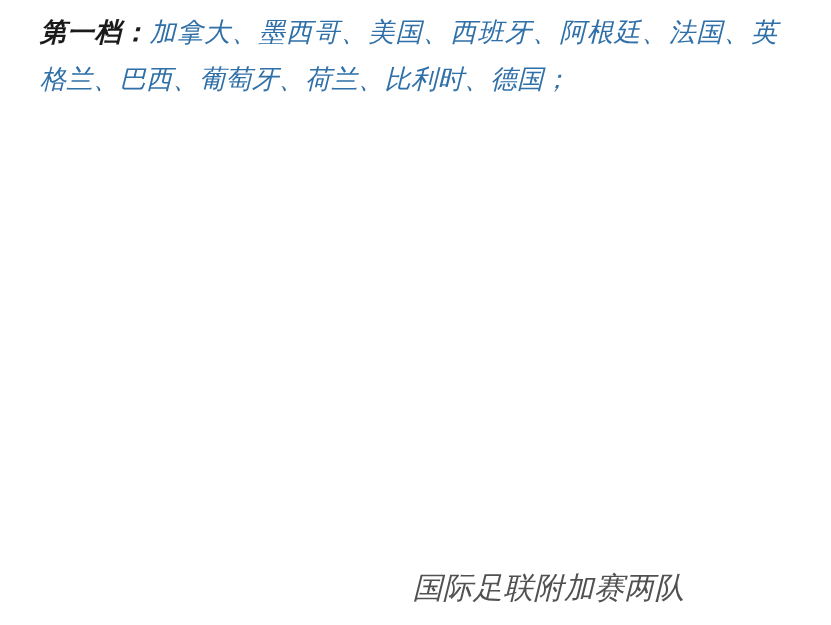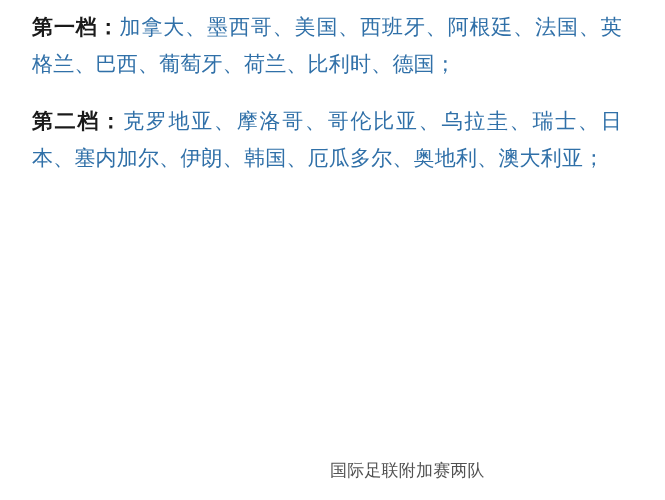--- a/index.html
+++ b/index.html
@@ -12,20 +12,21 @@
     background: #ffffff;
     font-family: "Liberation Sans", "DejaVu Sans", sans-serif;
     overflow: hidden;
   }
   .page {
     width: 665px;
     height: 368px;
     box-sizing: border-box;
     padding: 8px 43px 0 32px;
     position: relative;
+    font-style: italic;
   }
   .para {
     margin: 0 0 20px 0;
     font-size: 21px;
     line-height: 37px;
     color: #2f6fa8;
     letter-spacing: 0.2px;
     text-align: justify;
     text-justify: inter-ideograph;
   }
@@ -40,38 +41,35 @@
     color: #3070a8;
   }
   .para-4 {
     position: relative;
   }
   
   .overlay-line {
     position: absolute;
     left: 330px;
     top: 452px;
-    font-size: 17px;
+    font-size: 24px;
     line-height: 37px;
     color: #3a3a3a;
     opacity: 0.88;
     white-space: nowrap;
     letter-spacing: 0.2px;
   }
 </style>
 </head>
 <body>
 
 <div class="page">
 
   <p class="para">
     <span class="label">第一档：</span><span class="body-text">加拿大、墨西哥、美国、西班牙、阿根廷、法国、英格兰、巴西、葡萄牙、荷兰、比利时、德国；</span>
   </p>
 
-  <p class="para">
-    <span class="label">第二档：</span><span class="body-text">克罗地亚、摩洛哥、哥伦比亚、乌拉圭、瑞士、日本、塞内加尔、伊朗、韩国、厄瓜多尔、奥地利、澳大利亚；</span>
-  </p>
 
 
 
   <div class="overlay-line">国际足联附加赛两队</div>
 
 </div>
 
 </body></html>

